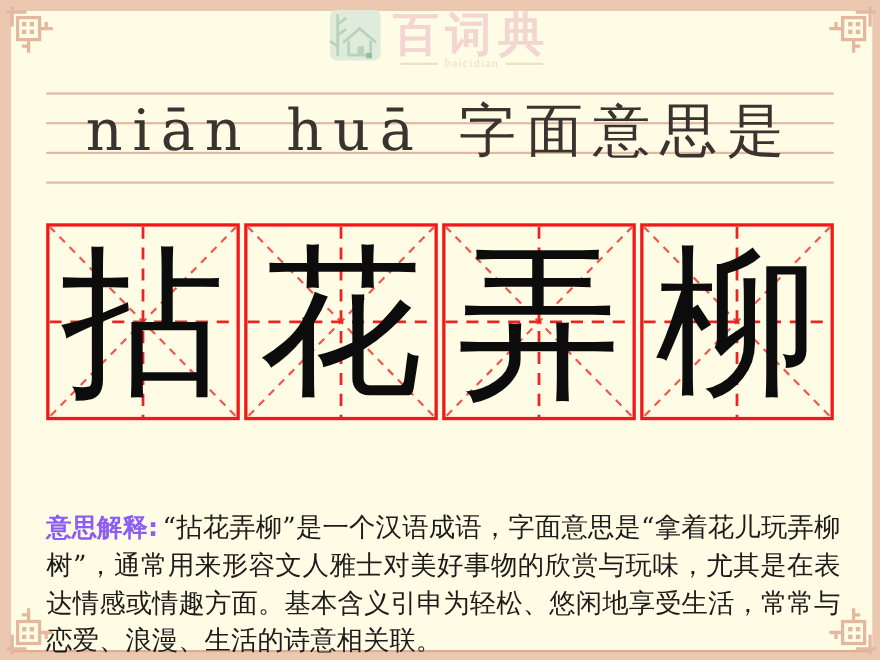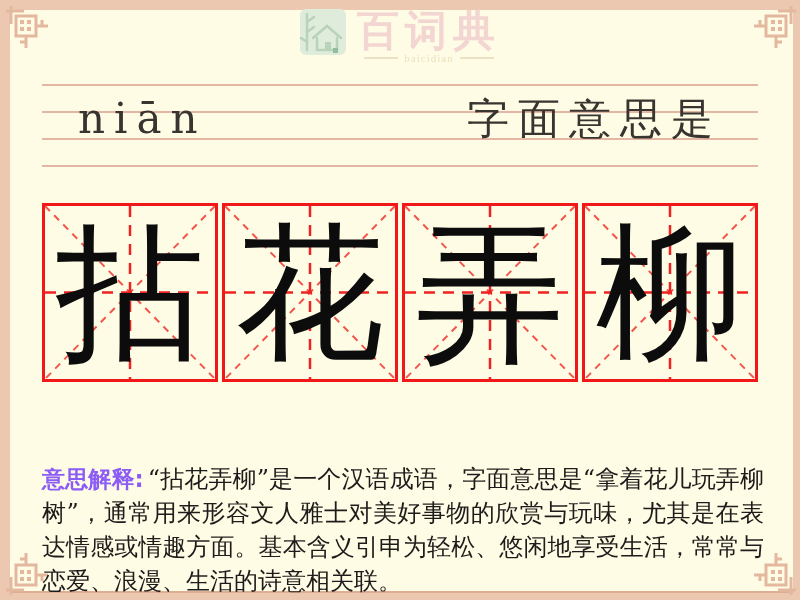--- a/index.html
+++ b/index.html
@@ -54,21 +54,21 @@
   }
 
   
   .pinyin-line{position:absolute;left:42px;width:716px;height:2px;background:#e4b7a5;}
   .pl1{top:84px;} .pl2{top:111px;} .pl3{top:138px;} .pl4{top:165px;}
   .pinyin-row{
     position:absolute;top:86px;left:42px;width:716px;
     padding:0 36px;box-sizing:border-box;
     display:flex;justify-content:space-between;
     font-family:"DejaVu Serif",serif;
-    font-size:42px;line-height:66px;
+    font-size:52px;line-height:66px;
     color:#38342f;
   }
   .pinyin-syllable{letter-spacing:9px;}
 
   
   .hanzi-row{
     position:absolute;top:203px;left:42px;width:716px;height:179px;
     display:flex;gap:4px;
   }
   .hanzi-box{
@@ -214,20 +214,21 @@
     </div>
   </div>
 
   <div class="pinyin-line pl1"></div>
   <div class="pinyin-line pl2"></div>
   <div class="pinyin-line pl3"></div>
   <div class="pinyin-line pl4"></div>
 
   <div class="pinyin-row">
     <span class="pinyin-syllable">niān</span>
+    <span class="pinyin-syllable">huā</span>
     <span class="pinyin-syllable">字面意思是</span>
   </div>
 
   <div class="hanzi-row">
 
     <div class="hanzi-box">
       <svg class="guides">
         <line x1="0" y1="0" x2="100%" y2="100%" stroke="#f2564a" stroke-width="2" stroke-dasharray="7 6"></line>
         <line x1="100%" y1="0" x2="0" y2="100%" stroke="#f2564a" stroke-width="2" stroke-dasharray="7 6"></line>
         <line x1="0" y1="50%" x2="100%" y2="50%" stroke="#ee2222" stroke-width="2.5" stroke-dasharray="11 8"></line>

